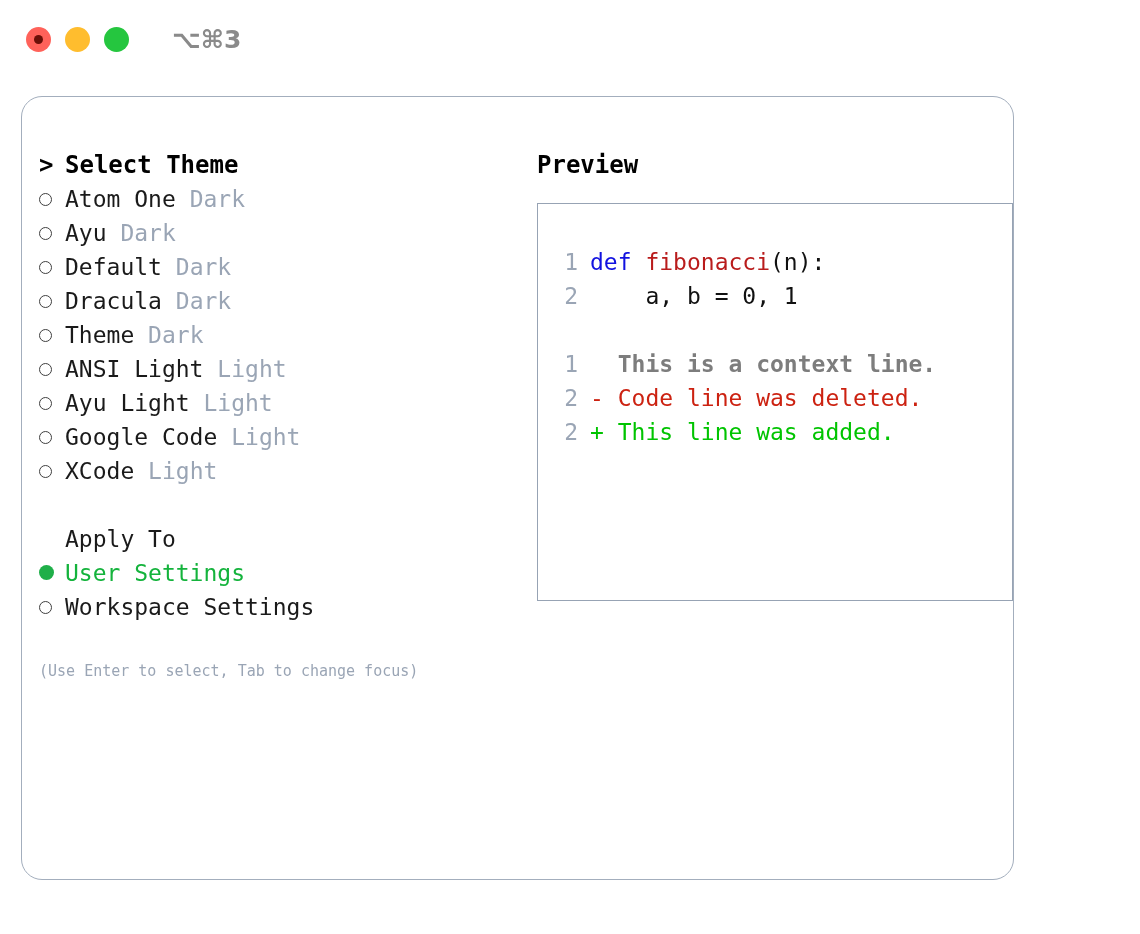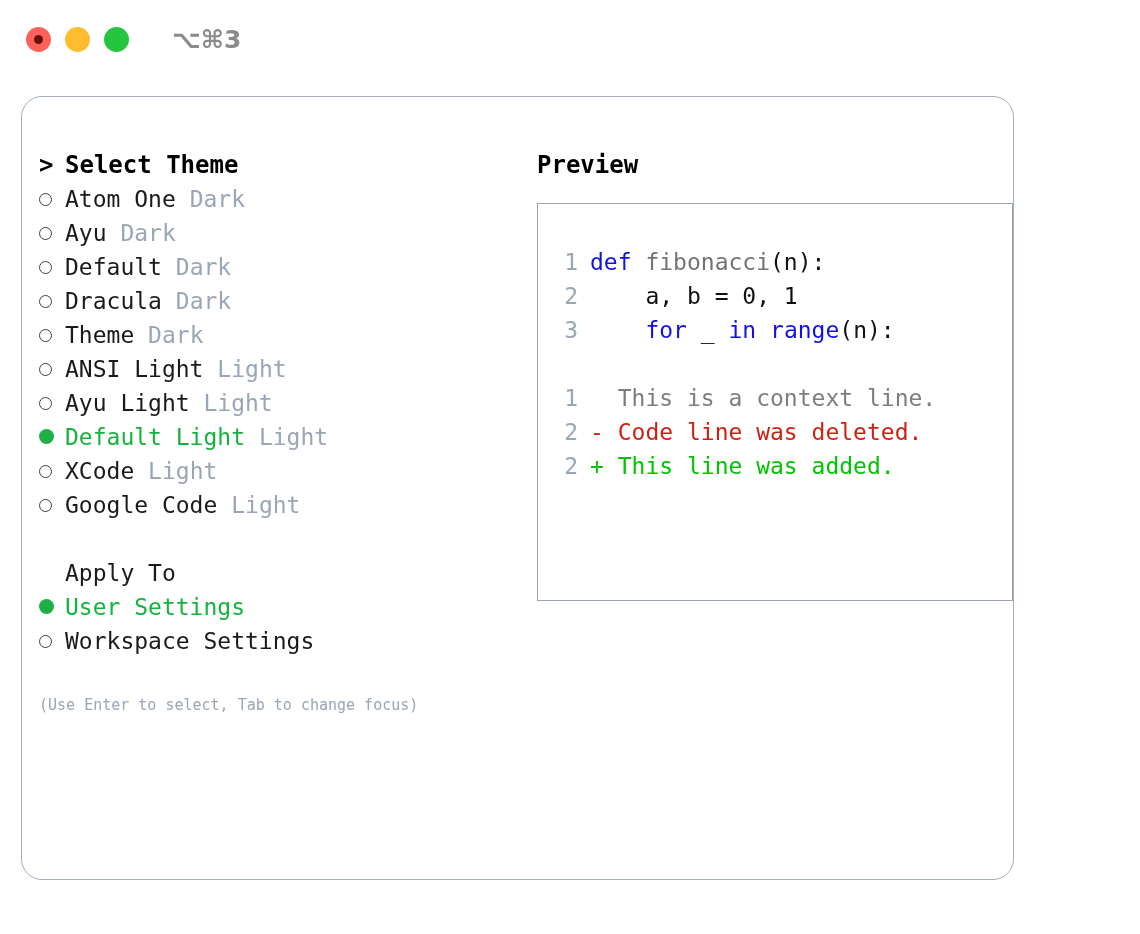--- a/index.html
+++ b/index.html
@@ -197,25 +197,25 @@
     color: #111111;
   }
   .lineno {
     display: inline-block;
     width: 26px;
     text-align: right;
     color: #9aa5b5;
     margin-right: 12px;
   }
   .kw   { color: #1212e0; }
-  .fn   { color: #737373; }
+  .fn   { color: #b91c1c; }
   .plain{ color: #111111; }
   .blank-code { height: 34px; }
 
-  .diff-ctx { color: #7d7d7d; }
+  .diff-ctx { color: #7d7d7d; font-weight: bold; }
   .diff-del { color: #cc2211; }
   .diff-add { color: #00c400; }
 </style>
 </head>
 <body>
 
 <div class="window">
 
   <div class="titlebar">
     <div class="lights">
@@ -234,23 +234,22 @@
         <div class="list-line header"><span class="marker">&gt; </span><span>Select Theme</span></div>
 
         <div id="theme-list">
             <div class="list-line"><span class="marker"><span class="bullet-hollow"></span></span><span class="name">Atom One</span><span> </span><span class="dim">Dark</span></div>
             <div class="list-line"><span class="marker"><span class="bullet-hollow"></span></span><span class="name">Ayu</span><span> </span><span class="dim">Dark</span></div>
             <div class="list-line"><span class="marker"><span class="bullet-hollow"></span></span><span class="name">Default</span><span> </span><span class="dim">Dark</span></div>
             <div class="list-line"><span class="marker"><span class="bullet-hollow"></span></span><span class="name">Dracula</span><span> </span><span class="dim">Dark</span></div>
             <div class="list-line"><span class="marker"><span class="bullet-hollow"></span></span><span class="name">Theme</span><span> </span><span class="dim">Dark</span></div>
             <div class="list-line"><span class="marker"><span class="bullet-hollow"></span></span><span class="name">ANSI Light</span><span> </span><span class="dim">Light</span></div>
             <div class="list-line"><span class="marker"><span class="bullet-hollow"></span></span><span class="name">Ayu Light</span><span> </span><span class="dim">Light</span></div>
-            <div class="list-line"><span class="marker"><span class="bullet-filled"></span></span><span class="name selected">Default Light</span><span> </span><span class="dim">Light</span></div>
+            <div class="list-line"><span class="marker"><span class="bullet-hollow"></span></span><span class="name">Google Code</span><span> </span><span class="dim">Light</span></div>
             <div class="list-line"><span class="marker"><span class="bullet-hollow"></span></span><span class="name">XCode</span><span> </span><span class="dim">Light</span></div>
-            <div class="list-line"><span class="marker"><span class="bullet-hollow"></span></span><span class="name">Google Code</span><span> </span><span class="dim">Light</span></div>
           </div>
 
         <div class="spacer-line"></div>
 
         <div class="subheader"><span class="marker"> </span><span>Apply To</span></div>
 
         <div id="apply-to-list">
             <div class="list-line"><span class="marker"><span class="bullet-filled"></span></span><span class="name selected">User Settings</span></div>
             <div class="list-line"><span class="marker"><span class="bullet-hollow"></span></span><span class="name">Workspace Settings</span></div>
           </div>
@@ -259,21 +258,20 @@
       </div>
 
       <div class="col-right">
         <div class="preview-title">Preview</div>
 
         <div class="preview-box">
           <div class="code-area">
             <div id="code-lines">
                 <div class="code-line"><span class="lineno">1</span><span></span><span class="kw">def </span><span class="fn">fibonacci</span><span class="plain">(n):</span></div>
                 <div class="code-line"><span class="lineno">2</span><span>    </span><span class="plain">a, b = 0, 1</span></div>
-                <div class="code-line"><span class="lineno">3</span><span>    </span><span class="kw">for </span><span class="plain">_ </span><span class="kw">in </span><span class="kw">range</span><span class="plain">(n):</span></div>
               </div>
             <div class="blank-code"></div>
             <div id="diff-lines">
                 <div class="code-line"><span class="lineno">1</span><span class="diff-ctx">  </span><span class="diff-ctx">This is a context line.</span></div>
                 <div class="code-line"><span class="lineno">2</span><span class="diff-del">- </span><span class="diff-del">Code line was deleted.</span></div>
                 <div class="code-line"><span class="lineno">2</span><span class="diff-add">+ </span><span class="diff-add">This line was added.</span></div>
               </div>
           </div>
         </div>
       </div>

